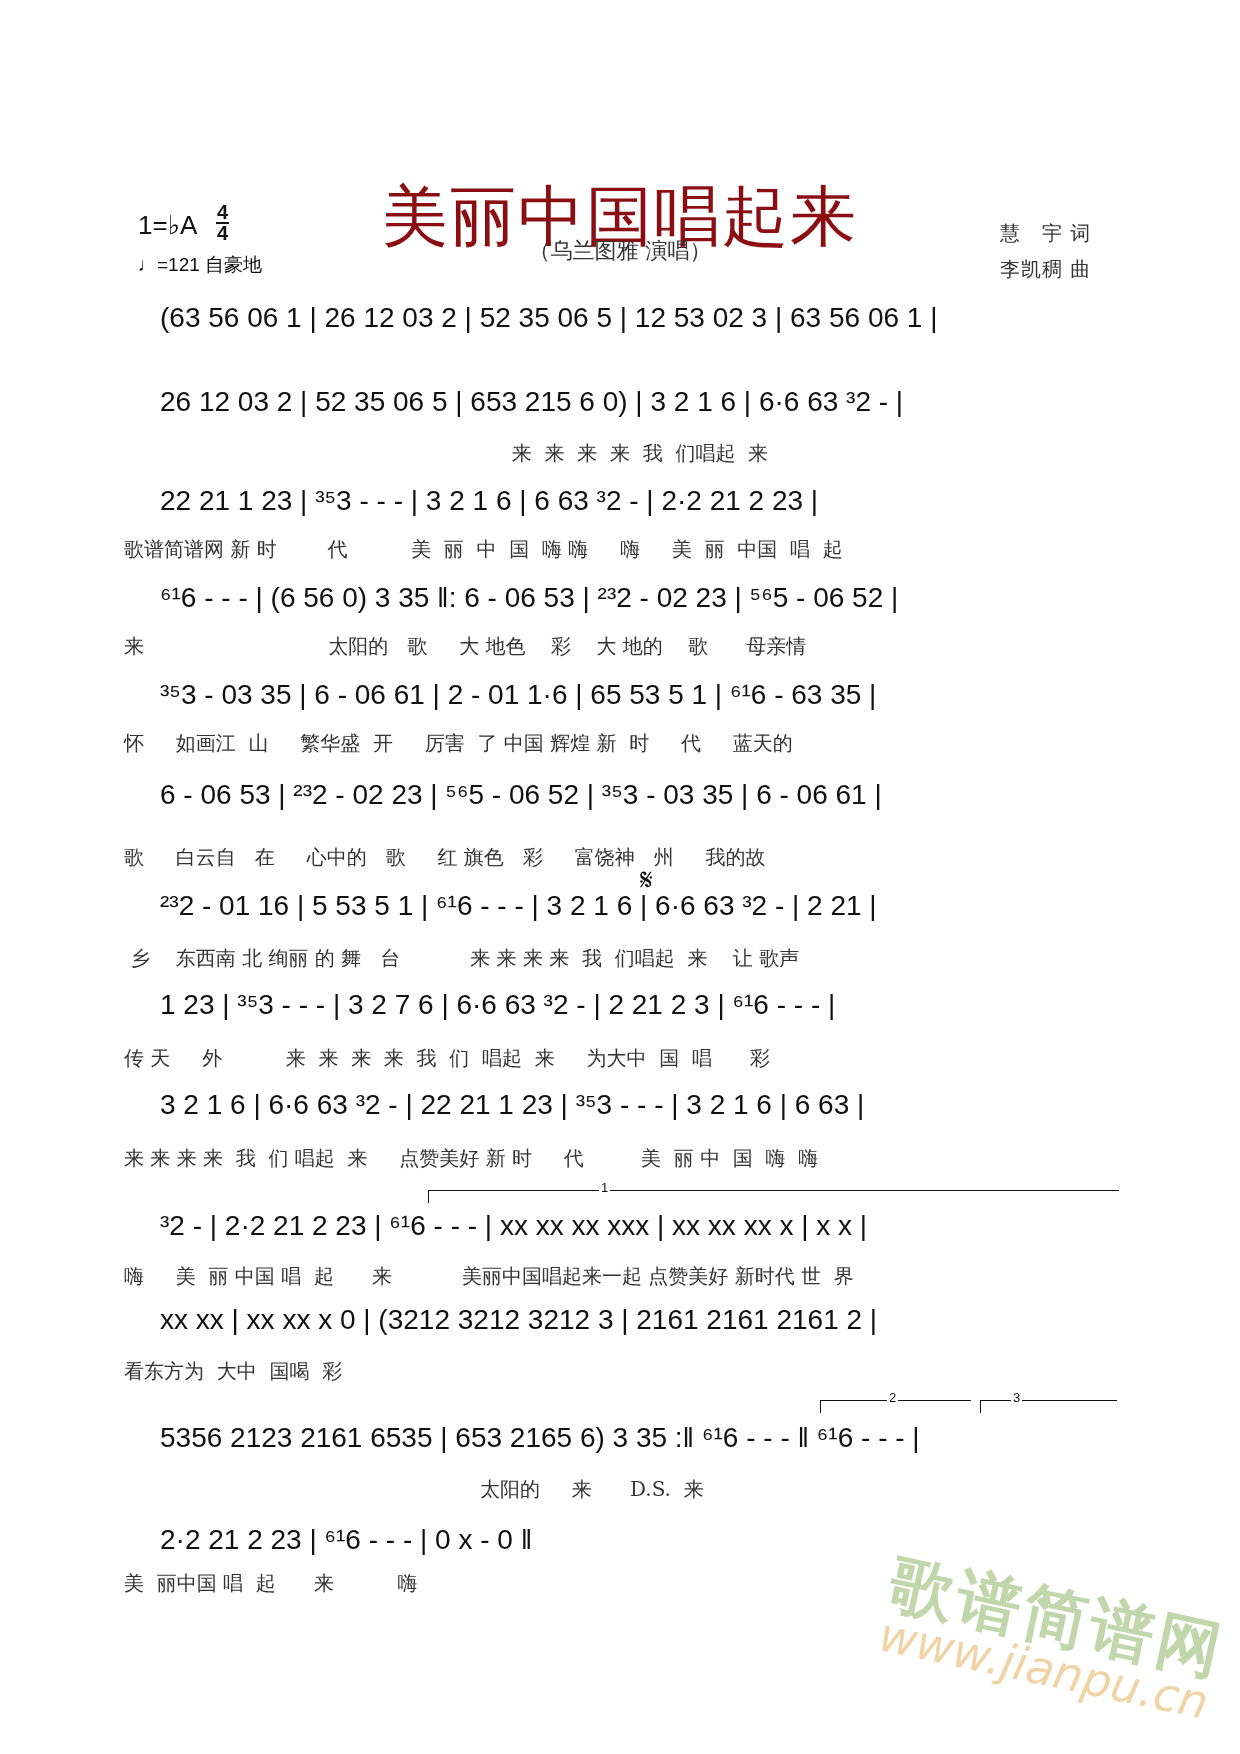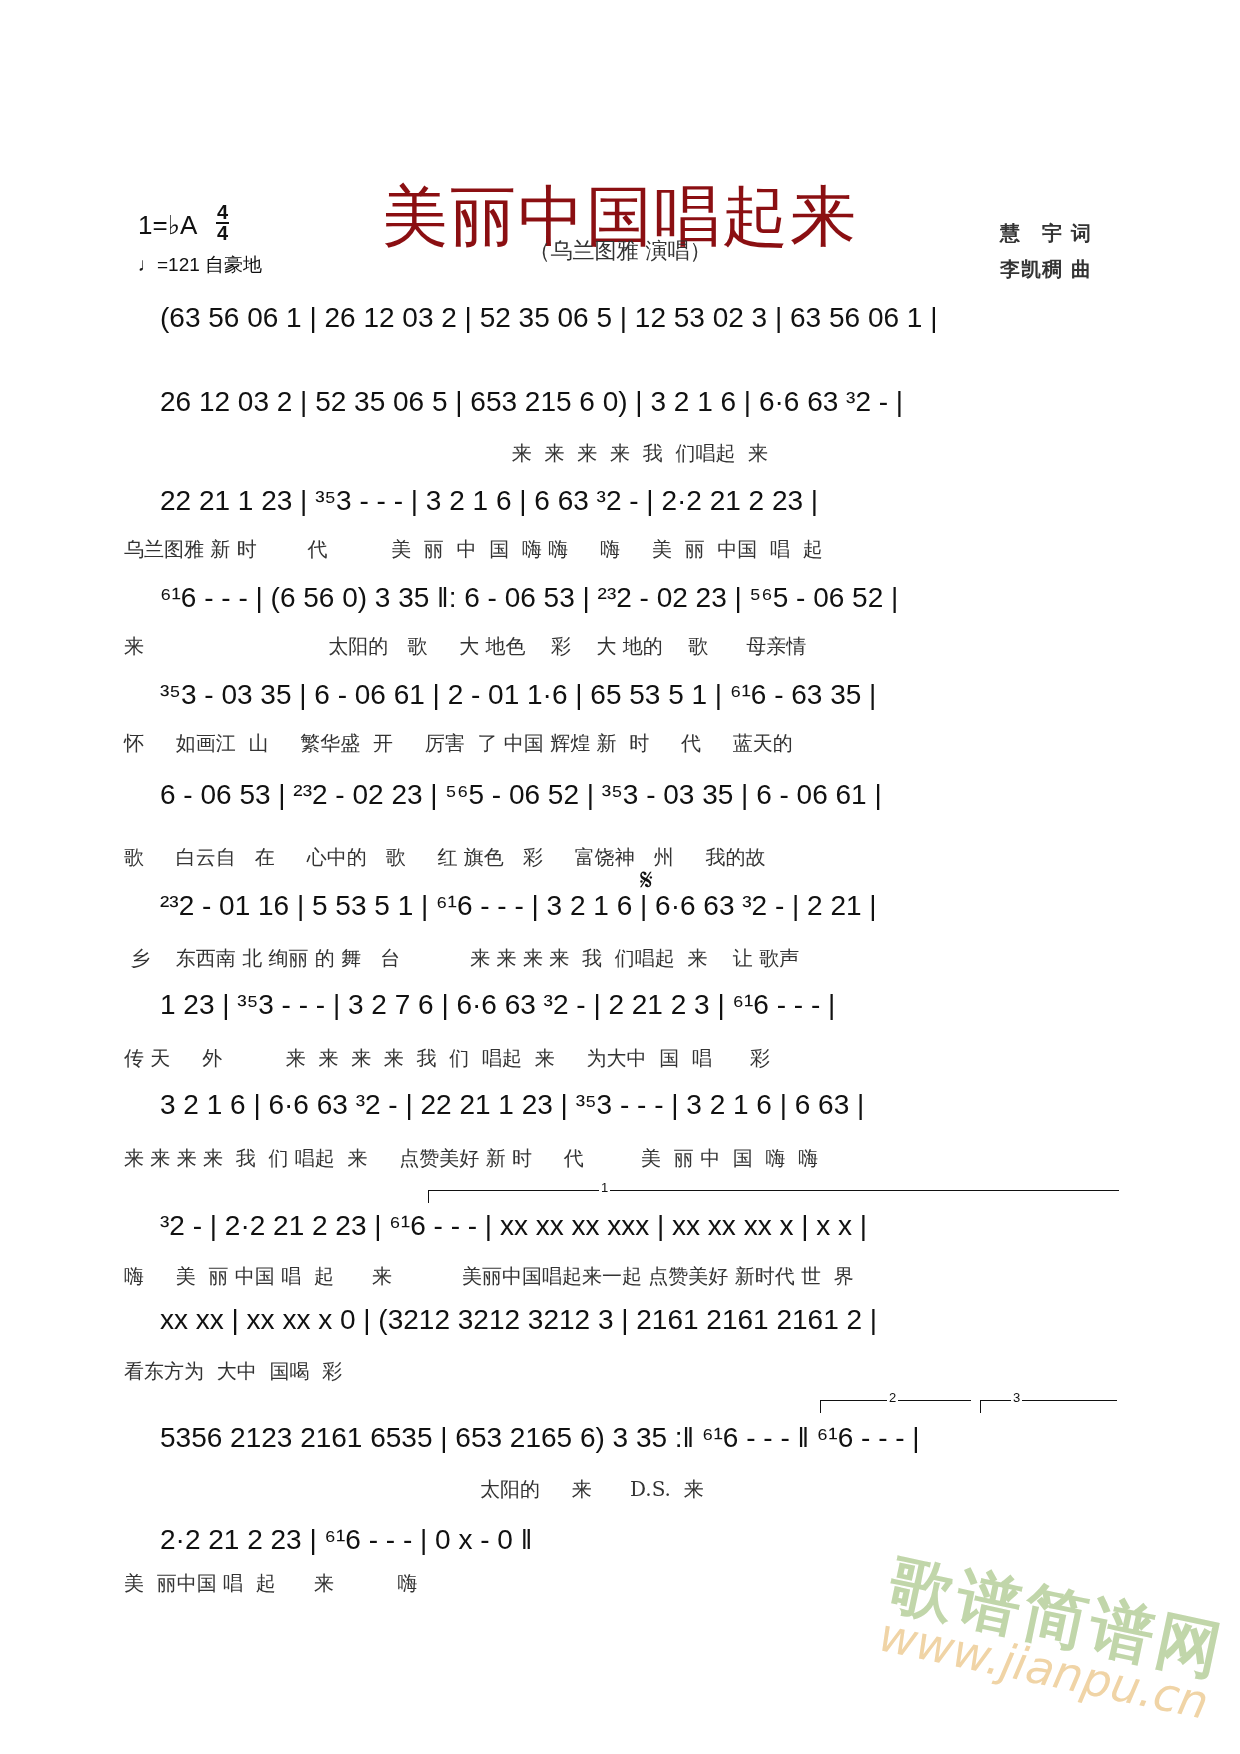--- a/index.html
+++ b/index.html
@@ -4,21 +4,21 @@
 <style>
   html, body { margin:0; padding:0; background:#ffffff; }
   body { width:1240px; height:1754px; position:relative; overflow:hidden; font-family:"Liberation Sans", "DejaVu Sans", sans-serif; color:#111; }
   .title { position:absolute; left:0; width:1240px; top:172px; text-align:center; font-size:66px; color:#8b0f12; letter-spacing:2px; font-family:"DejaVu Sans", sans-serif; }
   .subtitle { position:absolute; left:0; width:1240px; top:236px; text-align:center; font-size:22px; color:#333; font-family:"DejaVu Serif", serif; }
   .key { position:absolute; left:138px; top:210px; font-size:26px; }
   .timesig { position:absolute; left:216px; top:203px; font-size:20px; line-height:19px; text-align:center; font-weight:bold; }
   .timesig .num { border-bottom:2px solid #111; display:block; padding:0 1px; }
   .tempo { position:absolute; left:138px; top:252px; font-size:19px; }
   .credits { position:absolute; left:1000px; top:215px; font-size:20px; line-height:36px; color:#333; font-family:"DejaVu Serif", serif; }
-  .credits div { letter-spacing:1px;font-weight:bold; }
+  .credits div { letter-spacing:1px; }
   .row { position:absolute; left:124px; width:1000px; font-size:28px; white-space:nowrap; font-family:"Liberation Sans", sans-serif;margin-left:36px; }
   .lyr { position:absolute; left:124px; width:1010px; font-size:20px; white-space:pre; color:#333; font-family:"DejaVu Serif", serif; }
   .volta { position:absolute; border-top:1.5px solid #111; border-left:1.5px solid #111; height:12px; }
   .volta span { position:absolute; top:-11px; font-size:13px; background:#fff; padding:0 2px; }
   .segno { position:absolute; font-size:30px; font-family:"DejaVu Serif", serif; }
   .wm { position:absolute; left:900px; top:1540px; transform:rotate(12deg); transform-origin:left top; }
   .wm .cn { font-size:64px; font-weight:bold; color:#b7cf9c; opacity:0.85; letter-spacing:4px; font-family:"DejaVu Sans", sans-serif; }
   .wm .url { font-size:46px; color:#f0d4a6; font-style:italic; margin-top:-18px; font-family:"DejaVu Sans", sans-serif; }
 </style>
 </head>
@@ -38,21 +38,21 @@
   <div>慧　宇 词</div>
   <div>李凯稠 曲</div>
 </div>
 
 <div class="row" style="top:302px">(63 56 06 1 | 26 12 03 2 | 52 35 06 5 | 12 53 02 3 | 63 56 06 1 |</div>
 
 <div class="row" style="top:386px">26 12 03 2 | 52 35 06 5 | 653 215 6 0) | 3  2  1  6 | 6·6 63 ³2 - |</div>
 <div class="lyr" style="top:440px">                                                             来  来  来  来  我  们唱起  来</div>
 
 <div class="row" style="top:485px">22 21 1 23 | ³⁵3 - - - | 3  2  1  6 | 6  63  ³2 - | 2·2  21  2  23 |</div>
-<div class="lyr" style="top:536px">乌兰图雅 新 时        代          美  丽  中  国  嗨 嗨     嗨     美  丽  中国  唱  起</div>
+<div class="lyr" style="top:536px">歌谱简谱网 新 时        代          美  丽  中  国  嗨 嗨     嗨     美  丽  中国  唱  起</div>
 
 <div class="row" style="top:582px">⁶¹6 - - - | (6 56 0) 3 35 ‖: 6 - 06 53 | ²³2 - 02 23 | ⁵⁶5 - 06 52 |</div>
 <div class="lyr" style="top:633px">来                             太阳的   歌     大 地色    彩    大 地的    歌      母亲情</div>
 
 <div class="row" style="top:679px">³⁵3 - 03 35 | 6 - 06 61 | 2 - 01 1·6 | 65 53 5 1 | ⁶¹6 - 63 35 |</div>
 <div class="lyr" style="top:730px">怀     如画江  山     繁华盛  开     厉害  了 中国 辉煌 新  时     代     蓝天的</div>
 
 <div class="row" style="top:779px">6 - 06 53 | ²³2 - 02 23 | ⁵⁶5 - 06 52 | ³⁵3 - 03 35 | 6 - 06 61 |</div>
 <div class="lyr" style="top:844px">歌     白云自   在     心中的   歌     红 旗色   彩     富饶神   州     我的故</div>
 

